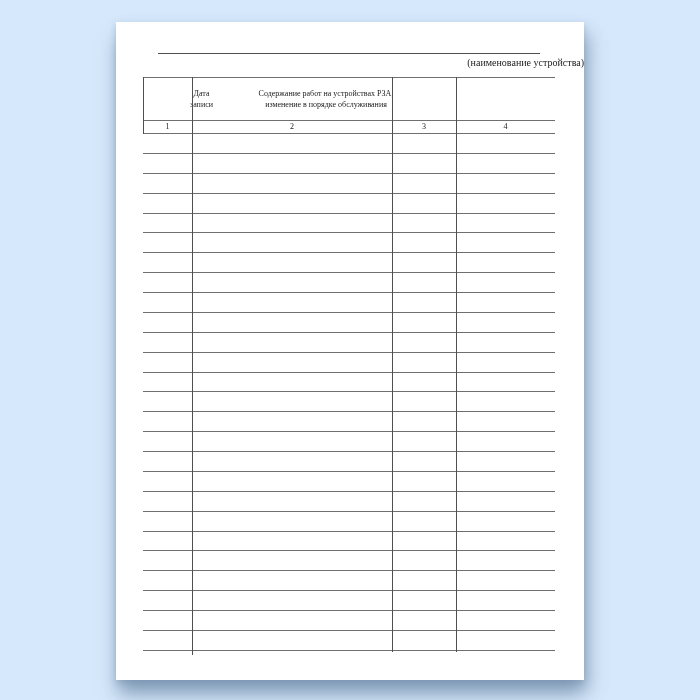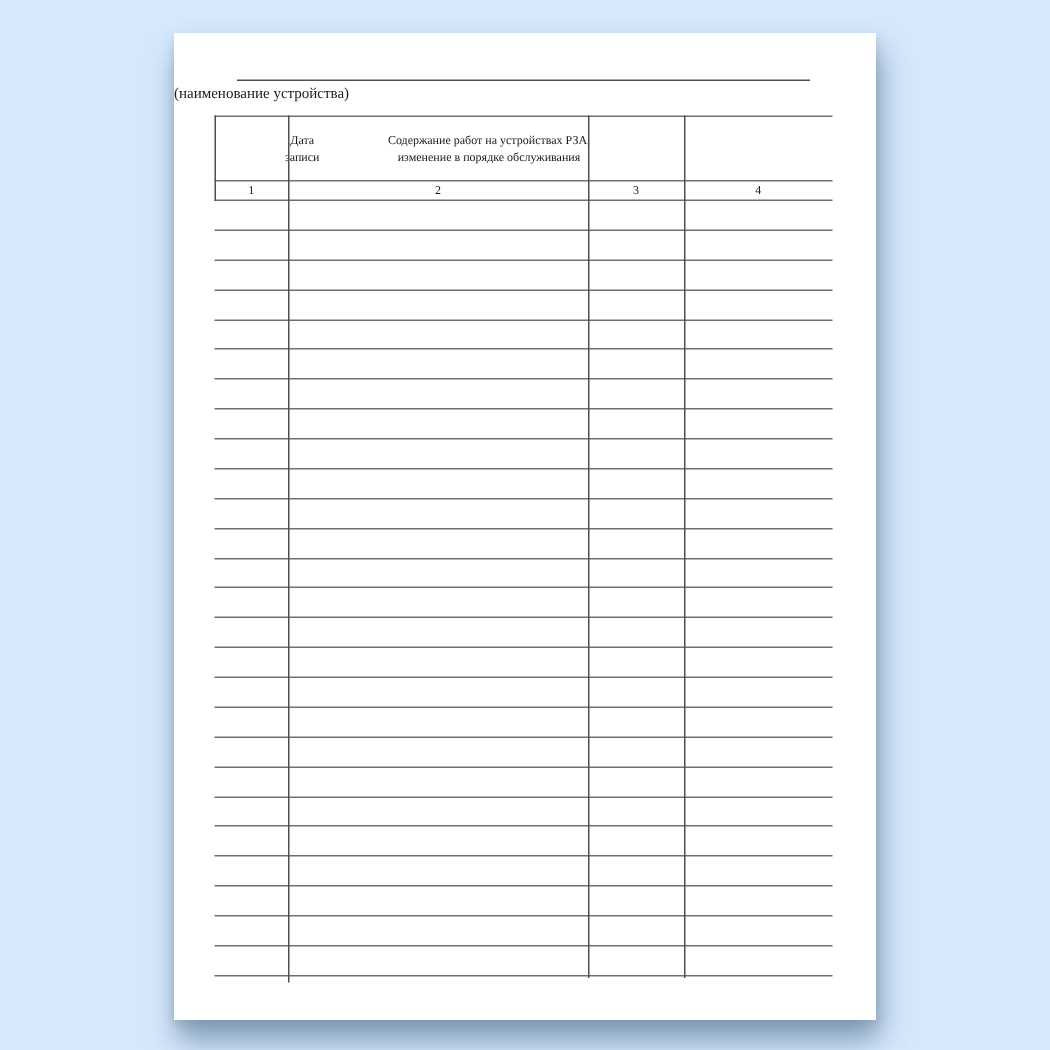--- a/index.html
+++ b/index.html
@@ -29,21 +29,21 @@
     top: 31px;
     width: 382px;
     height: 0;
     border-top: 1px solid #4f4f4f;
   }
   .caption {
     position: absolute;
     left: 0;
     top: 34px;
     width: 100%;
-    text-align: left;
+    text-align: right;
     font-size: 10px;
     line-height: 13px;
     color: var(--txt, #1b1b1b);
   }
   .tbl {
     position: absolute;
     left: 27px;
     top: 55px;
     width: 412px;
     border-top: 1px solid var(--gh, #6f6f6f);

